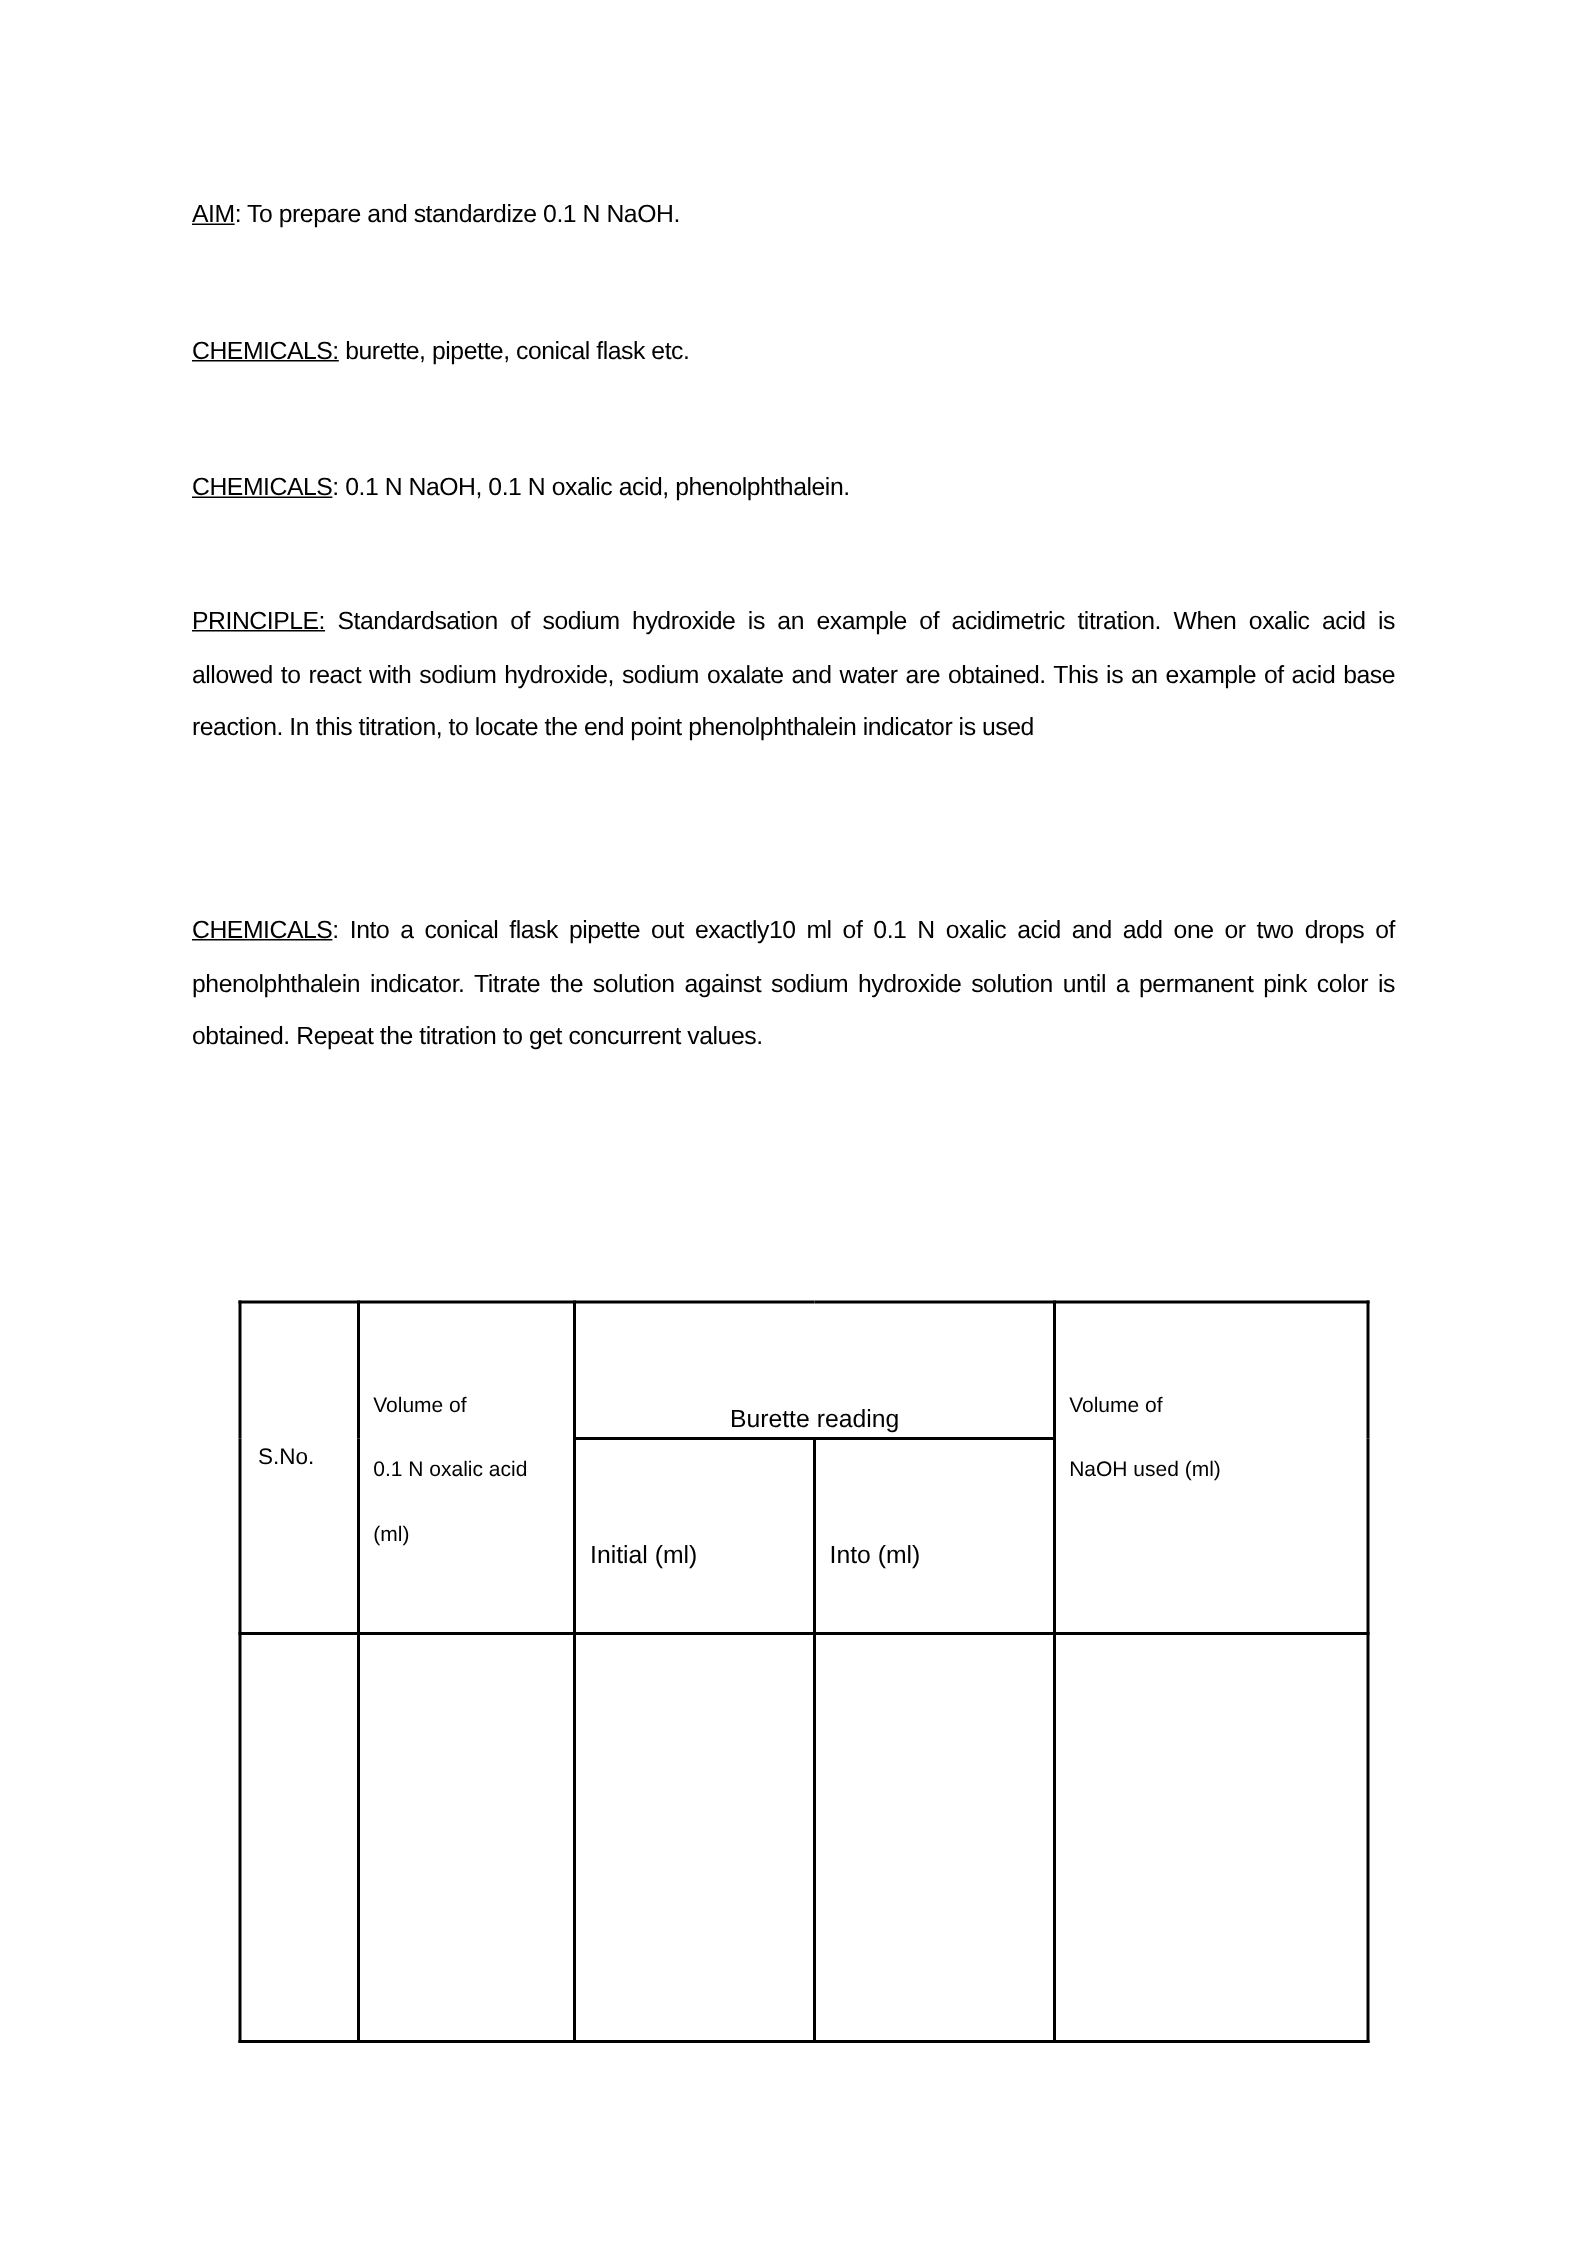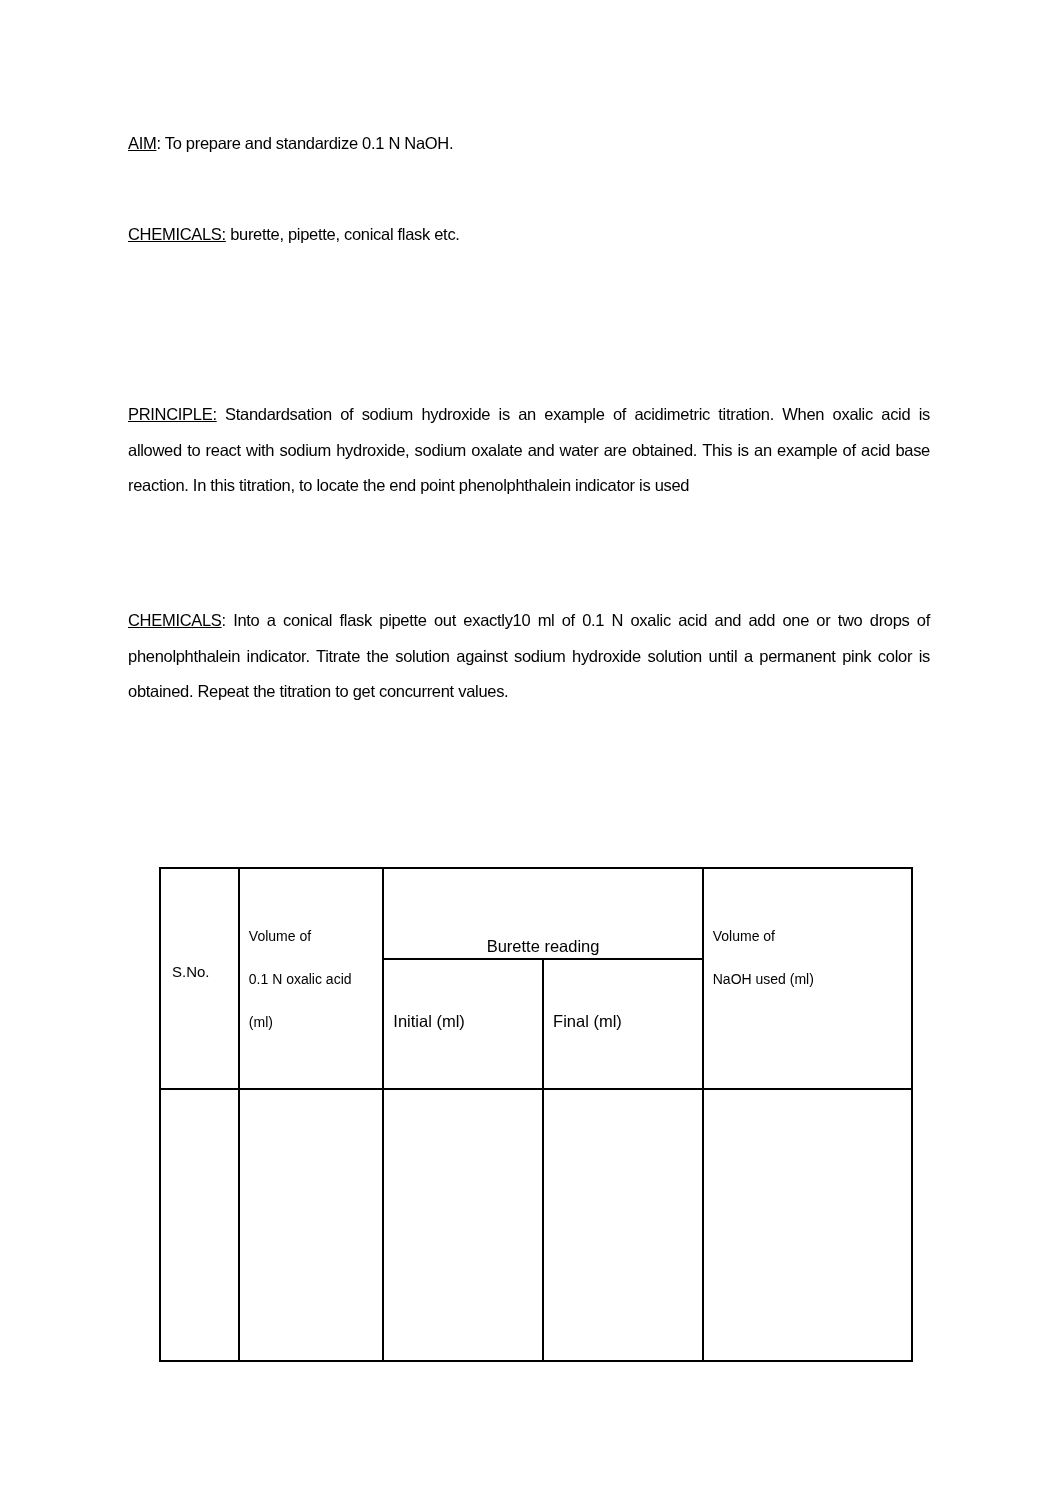--- a/index.html
+++ b/index.html
@@ -35,36 +35,39 @@
     .c-vol { width: 143px; }
     .c-ini { width: 158px; }
     .c-fin { width: 158px; }
     .c-naoh { width: 207px; }
     .hdr-row1 td { height: 89px; }
     .hdr-row2 td { height: 128px; }
     .sno-text { position: absolute; left: 11px; top: 94px; font-size: 15px; }
     .vol-lines { position: absolute; left: 9px; top: 46px; font-size: 14px; line-height: 43px; }
     .naoh-lines { position: absolute; left: 9px; top: 46px; font-size: 14px; line-height: 43px; }
     .burette-title { text-align: center; padding-top: 68px; font-size: 16.5px; }
-    .sub-hdr { padding: 52px 0 0 9px; font-size: 16.5px; }
+    .sub-hdr { padding: 68px 0 0 9px; font-size: 16.5px; }
     .cell-wrap { position: relative; height: 100%; padding-left: 36px; }
   </style>
 </head>
 <body>
 
 <div class="page">
 
   <div class="para" id="aim">
     <span class="head-label">AIM</span><span>: To prepare and standardize </span><span class="bold">0.1 N NaOH</span><span>.</span>
   </div>
 
   <div class="para" id="apparatus">
     <span class="head-label">CHEMICALS:</span><span> burette, pipette, conical flask etc.</span>
   </div>
 
+  <div class="para" id="chemicals">
+    <span class="head-label">CHEMICALS</span><span>: 0.1 N NaOH, 0.1 N oxalic acid, phenolphthalein.</span>
+  </div>
 
   <div class="para" id="principle">
     <span class="head-label">PRINCIPLE:</span><span> Standardsation of sodium hydroxide is an example of acidimetric titration. When oxalic acid is allowed to react with sodium hydroxide, sodium oxalate and water are obtained. This is an example of acid base reaction. In this titration, to locate the end point phenolphthalein indicator is used</span>
   </div>
 
   <div class="para" id="procedure">
     <span class="head-label">CHEMICALS</span><span>: Into a conical flask pipette out exactly10 ml of 0.1 N oxalic acid and add one or two drops of phenolphthalein indicator. Titrate the solution against sodium hydroxide solution until a permanent pink color is obtained. Repeat the titration to get concurrent values.</span>
   </div>
 
 
@@ -102,21 +105,21 @@
             <div>NaOH used (ml)</div>
           </div>
         </div>
       </td>
     </tr>
     <tr class="hdr-row2">
       <td>
         <div class="sub-hdr">Initial (ml)</div>
       </td>
       <td>
-        <div class="sub-hdr">Final (ml)</div>
+        <div class="sub-hdr">Into (ml)</div>
       </td>
     </tr>
     <tr>
       <td></td>
       <td></td>
       <td></td>
       <td></td>
       <td></td>
     </tr>
   </tbody>

